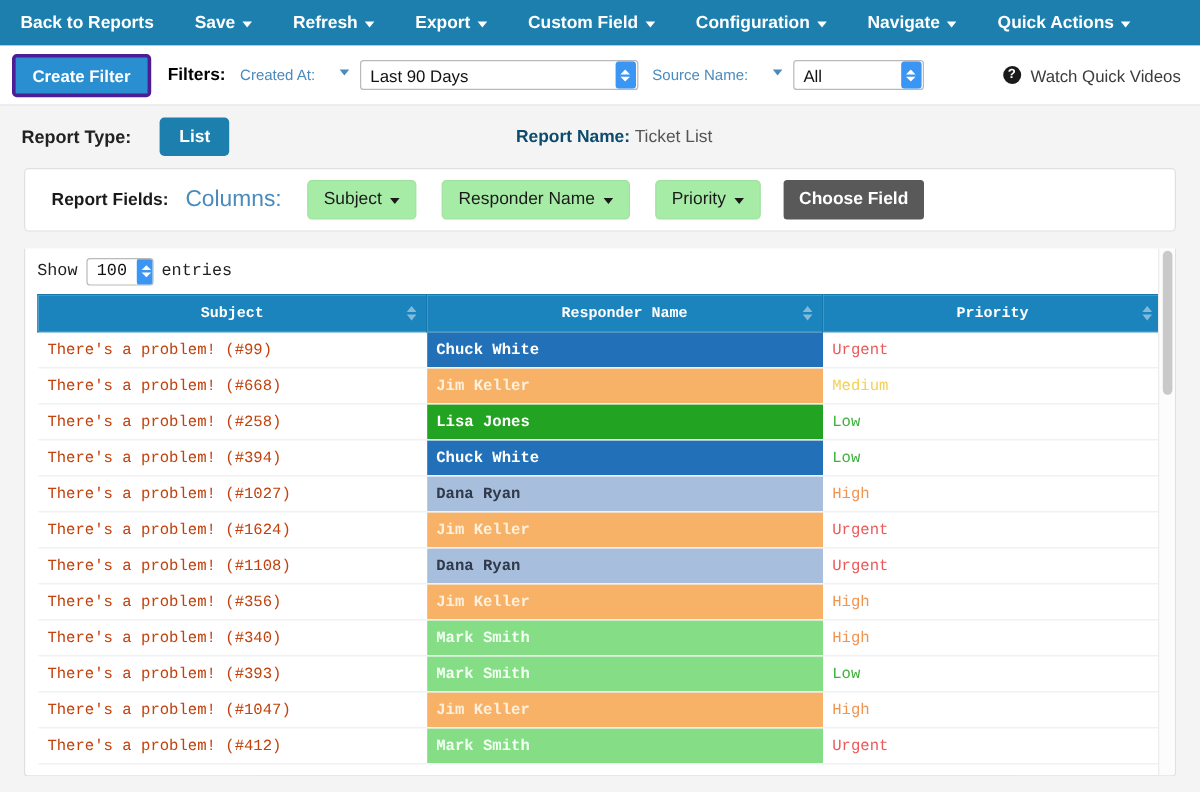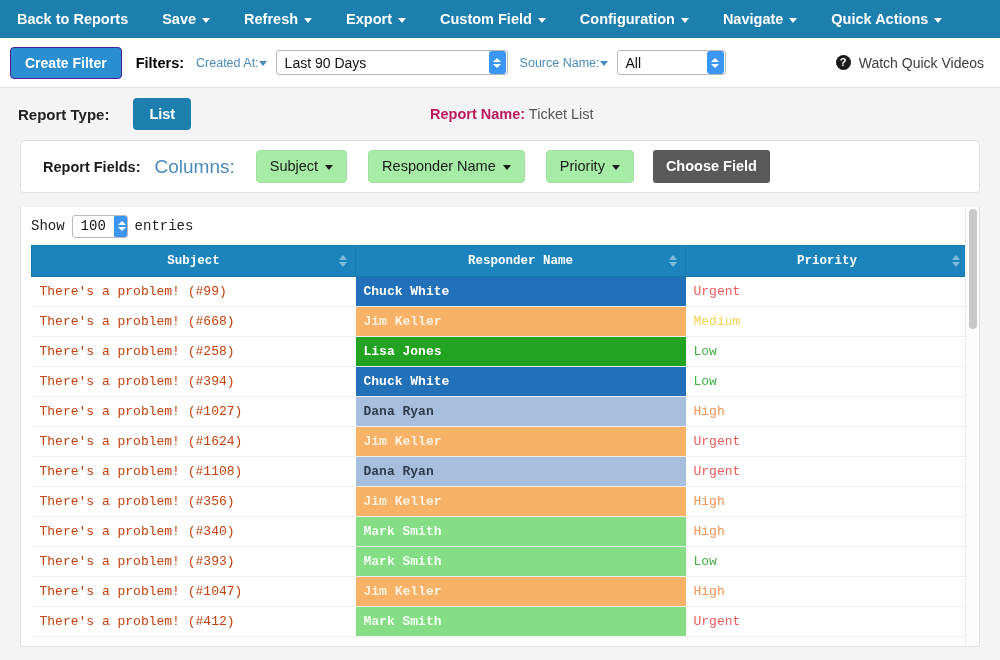--- a/index.html
+++ b/index.html
@@ -49,43 +49,42 @@
     display: flex;
     align-items: center;
     padding: 0 14px 0 10px;
     position: relative;
   }
   .btn-create-filter {
     background: #2a8fd0;
     color: #ffffff;
     font-size: 14px;
     font-weight: bold;
-    border: 1px solid #4c1d95;
+    border: 3px solid #4c1d95;
     border-radius: 4px;
     padding: 8px 14px;
     cursor: pointer;
     line-height: 1;
     white-space: nowrap;
   }
   .filters-label {
     font-size: 14.5px;
     font-weight: bold;
     color: #000000;
     margin-left: 14px;
     white-space: nowrap;
   }
   .filter-dd {
     font-size: 12.5px;
     color: #4a8bbd;
     margin-left: 12px;
     cursor: pointer;
     white-space: nowrap;
     display: flex;
-    align-items: center;
-    gap: 0;
+    gap: 20px;
   }
   .macselect {
     margin-left: 9px;
     height: 25px;
     border: 1px solid #b9b9b9;
     border-radius: 3px;
     background: #ffffff;
     display: flex;
     align-items: center;
     position: relative;
@@ -169,21 +168,21 @@
     padding: 9px 16px;
     cursor: pointer;
     line-height: 1;
   }
   .report-name {
     position: absolute;
     left: 430px;
     font-size: 14.5px;
     color: #555;
   }
-  .report-name b { color: #be185d; }
+  .report-name b { color: #0c4a6e; }
 
   
   .fields-panel {
     margin: 0 20px;
     background: #ffffff;
     border: 1px solid #e0e0e0;
     border-radius: 4px;
     height: 53px;
     display: flex;
     align-items: center;

